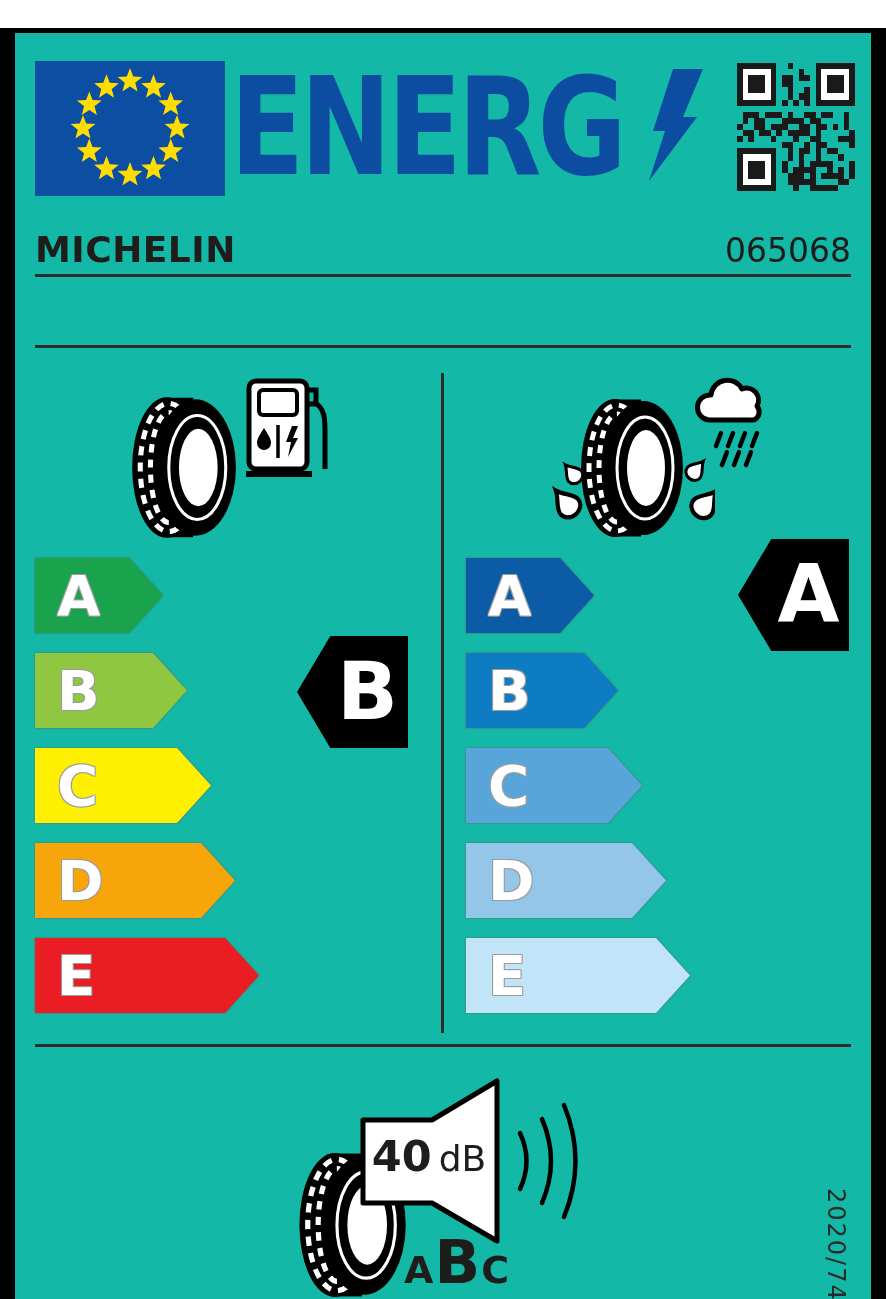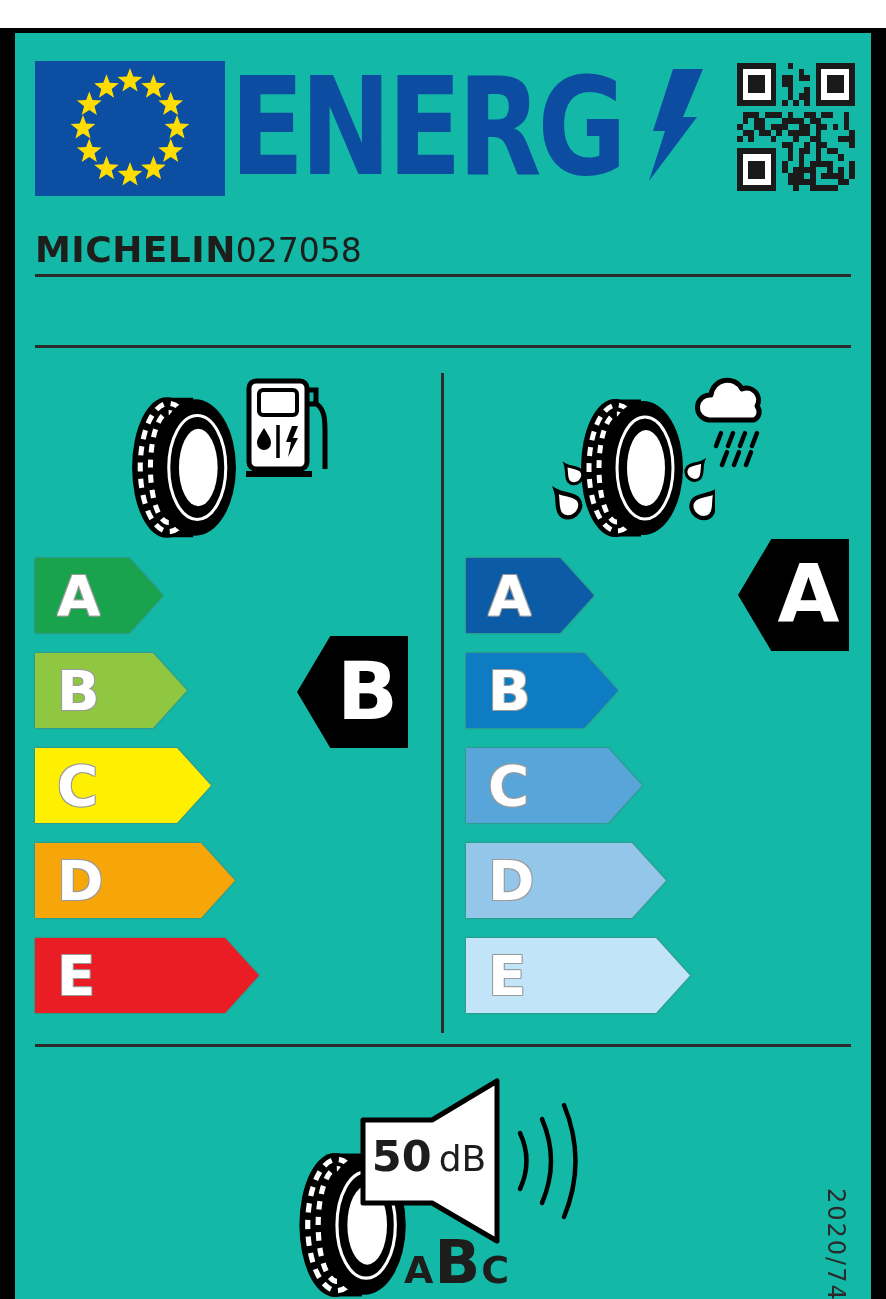--- a/index.html
+++ b/index.html
@@ -15,21 +15,21 @@
 
   
   .eu-flag{left:35px;top:33px;width:190px;height:135px;}
   .energ-logo{left:230px;top:38px;height:122px;display:flex;align-items:center;
               font-size:136px;font-weight:700;letter-spacing:-5px;line-height:1;
               transform:scaleX(0.80);transform-origin:left center;white-space:nowrap;}
   .bolt{left:645px;top:40px;}
   .qr{left:737px;top:35px;}
 
   
-  .text-row{left:35px;width:816px;display:flex;justify-content:flex-start;align-items:baseline;}
+  .text-row{left:35px;width:816px;display:flex;justify-content:space-between;align-items:baseline;}
   .row-brand{top:200px;height:44px;}
   .brand{font-size:36px;font-weight:700;letter-spacing:0.5px;line-height:44px;}
   .label-id{font-size:33px;font-weight:400;line-height:44px;}
   .row-size{top:270px;height:48px;}
   .tire-size{font-size:39px;font-weight:400;line-height:48px;}
   .tire-class{font-size:29px;font-weight:400;line-height:48px;}
   .rule{left:35px;width:816px;height:3px;background:#2b2b2b;}
   .rule1{top:246px;} .rule2{top:317px;} .rule3{top:1016px;}
   .v-divider{left:441px;top:345px;width:3px;height:660px;background:#2b2b2b;}
 
@@ -234,21 +234,21 @@
       <rect x="14" y="0" width="7" height="7" fill="#1a1a1a"></rect>
       <rect x="15" y="1" width="5" height="5" fill="#fff"></rect>
       <rect x="16" y="2" width="3" height="3" fill="#1a1a1a"></rect>
       <rect x="0" y="14" width="7" height="7" fill="#1a1a1a"></rect>
       <rect x="1" y="15" width="5" height="5" fill="#fff"></rect>
       <rect x="2" y="16" width="3" height="3" fill="#1a1a1a"></rect>
     </svg>
 
   <div class="abs text-row row-brand">
     <span class="brand">MICHELIN</span>
-    <span class="label-id">027058</span>
+    <span class="label-id">065068</span>
   </div>
   <div class="abs rule rule1"></div>
 
   <div class="abs rule rule2"></div>
 
   <svg width="0" height="0" style="position:absolute">
     <defs>
       <g id="tire">
         <ellipse cx="40" cy="70" rx="34" ry="69" fill="#000"></ellipse>
         <rect x="40" y="1.5" width="26" height="137" fill="#000"></rect>
@@ -369,21 +369,21 @@
   <svg class="abs speaker" width="240" height="172" viewBox="0 0 240 172">
     <polygon points="5,46 74,46 139,7 139,167 74,129 5,129" fill="#fff" stroke="#000" stroke-width="5" stroke-linejoin="round"></polygon>
     <g fill="none" stroke="#000" stroke-width="4.5" stroke-linecap="round">
       <path d="M162,59 Q175,87 162,115"></path>
       <path d="M184,45 Q202,87 184,129"></path>
       <path d="M206,31 Q229,87 206,143"></path>
     </g>
   </svg>
 
   <div class="abs noise-value">
-    <span class="noise-db-num">50</span>
+    <span class="noise-db-num">40</span>
     <span class="noise-db-unit">dB</span>
   </div>
 
   <div class="abs noise-classes">
     <span class="noise-class">A</span>
     <span class="noise-class active">B</span>
     <span class="noise-class">C</span>
   </div>
 
   <div class="abs regulation">2020/740</div>

